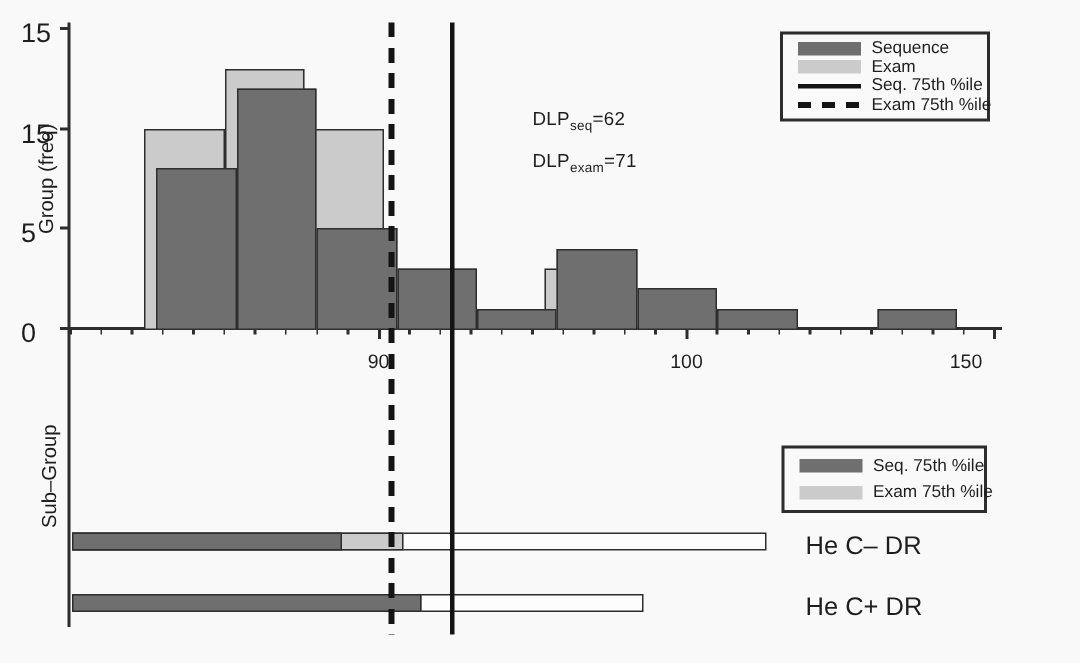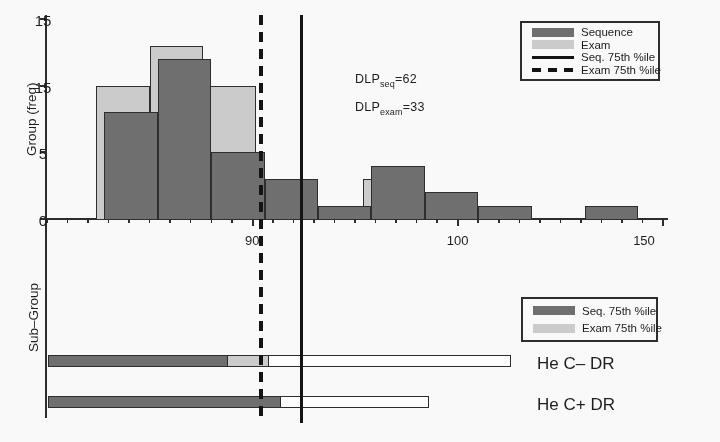--- a/index.html
+++ b/index.html
@@ -13,21 +13,21 @@
   #ylabel-top{left:22px;top:53px;height:132px;width:18px;}
   #ylabel-bottom{left:24px;top:281px;height:72px;width:18px;}
   #xlabel{position:absolute;left:608px;top:251px;width:104px;text-align:right;font-size:13.5px;}
   .hbar{position:absolute;border:1px solid #2e2e2e;box-sizing:border-box;}
   .hbar.dark{background:#6f6f6f;z-index:2;}
   .hbar.light{background:#cbcbcb;z-index:1;}
   .xtick{position:absolute;width:1.5px;background:#2d2d2d;top:219px;}
   .xtick.major{width:2px;}
   .ytick{position:absolute;height:2px;width:6px;left:40px;background:#2d2d2d;}
   .xlab{position:absolute;width:34px;text-align:center;font-size:13px;top:233px;}
-  .ylab{position:absolute;width:22px;text-align:center;font-size:15px;left:14px;margin-left:18px;}
+  .ylab{position:absolute;width:22px;text-align:left;font-size:18px;left:14px;}
   .vline{position:absolute;top:15px;height:408px;z-index:6;}
   .vline.solid{width:3px;background:#141414;}
   .vline.dashed{width:4px;background:repeating-linear-gradient(180deg,#141414 0 10px,transparent 10px 17px);}
   .legend{position:absolute;border:2px solid #2d2d2d;background:#f9f9f9;display:flex;
           flex-direction:column;justify-content:space-around;padding:3px 10px;z-index:7;box-sizing:border-box;}
   #legend-top{left:520px;top:21px;width:140px;height:60px;}
   #legend-bottom{left:521px;top:297px;width:137px;height:45px;}
   .lrow{display:flex;align-items:center;gap:7px;font-size:11.5px;white-space:nowrap;}
   .sw{width:42px;height:9px;flex:0 0 42px;box-sizing:border-box;}
   .sw.dark{background:#6f6f6f;}
@@ -118,21 +118,21 @@
       <div class="seg light" style="left: 48px; top: 355px; height: 12px; width: 220.778px;"></div>
       <div class="seg dark" style="left: 48px; top: 355px; height: 12px; width: 179.708px;"></div>
       <div class="rowlabel" style="left: 537px; top: 354px;">He C– DR</div>
       <div class="seg white" style="left: 48px; top: 396px; height: 12px; width: 380.951px;"></div>
       <div class="seg dark" style="left: 48px; top: 396px; height: 12px; width: 233.099px;"></div>
       <div class="rowlabel" style="left: 537px; top: 395px;">He C+ DR</div>
     </div>
 
   <div class="ann" id="ann-seq"><span>DLP</span><sub>seq</sub><span>=62</span></div>
 
-  <div class="ann" id="ann-exam"><span>DLP</span><sub>exam</sub><span>=33</span></div>
+  <div class="ann" id="ann-exam"><span>DLP</span><sub>exam</sub><span>=71</span></div>
 
   <div class="legend" id="legend-top">
     <div class="lrow">
       <span class="sw dark"></span>
       <span>Sequence</span>
     </div>
     <div class="lrow">
       <span class="sw light"></span>
       <span>Exam</span>
     </div>

